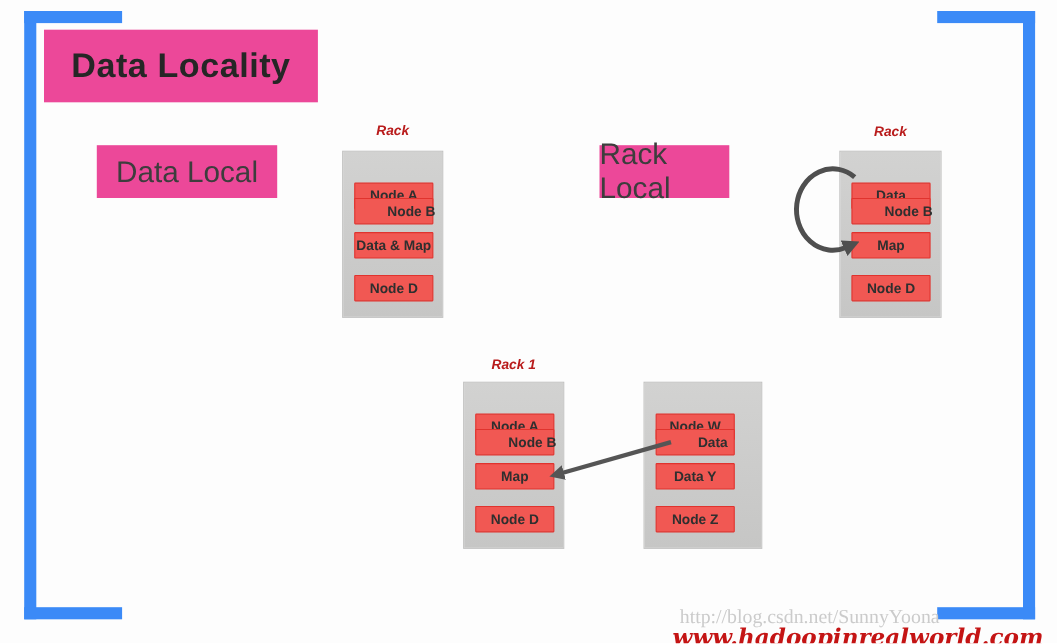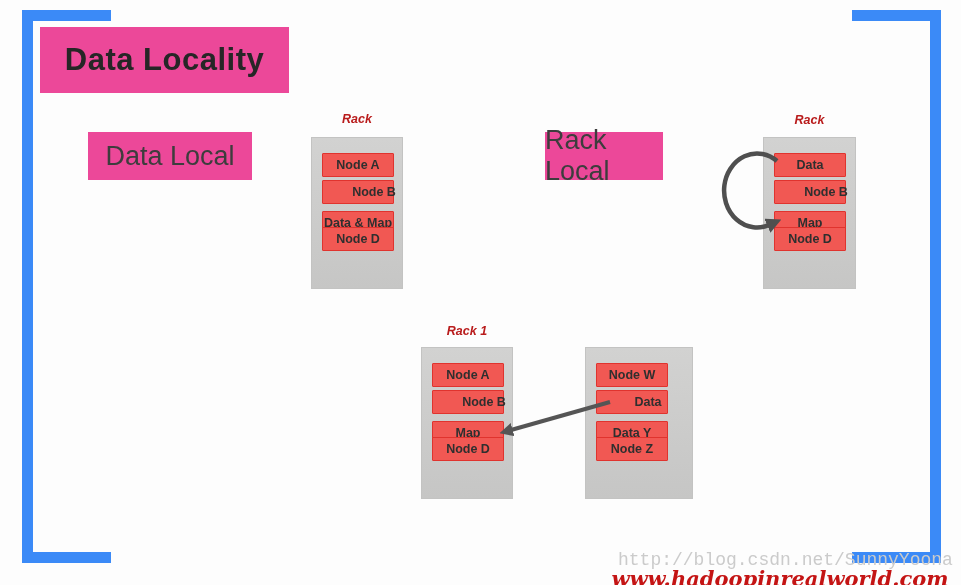--- a/index.html
+++ b/index.html
@@ -46,34 +46,34 @@
   .rack-r1 { left:421px; top:347px; width:92px; height:152px; }
   .rack-r2 { left:585px; top:347px; width:108px; height:152px; }
 
   .node {
     position:absolute; left:10px; width:72px; height:24px;
     background:#f15853; border:1.5px solid #e0332e; box-sizing:border-box;
     color:#2f2f2f; font-size:12.5px; font-weight:bold;
     display:flex; align-items:center; justify-content:center;
     white-space:nowrap; border-radius:1px;
   }
-  .n0 { top:15px; } .n1 { top:42px;padding-left:32px; } .n2 { top:73px; } .n3 { top:89px; }
+  .n0 { top:28px; } .n1 { top:42px;padding-left:32px; } .n2 { top:73px; } .n3 { top:112px; }
 
   .arrow-svg { position:absolute; z-index:3; }
   .loop-arrow  { left:700px; top:140px; }
   .cross-arrow { left:495px; top:392px; }
 
   .wm-red {
     position:absolute; left:610px; top:526px; width:340px; text-align:center;
     font-family:"DejaVu Serif", serif; font-style:italic; font-weight:bold;
     font-size:21px; color:#c41414; z-index:4;margin-top:40px;
   }
   .wm-gray {
     position:absolute; left:618px; top:550px; width:343px;
-    font-family:Liberation Mono, monospace; font-size:18px;
+    font-family:Liberation Serif, serif; font-size:18px;
     color:#cbcbcb; z-index:5; white-space:nowrap;
   }
 </style>
 </head>
 <body>
 
 <div class="canvas">
 
   <div class="bar bar-left"></div>
   <div class="bar bar-right"></div>

